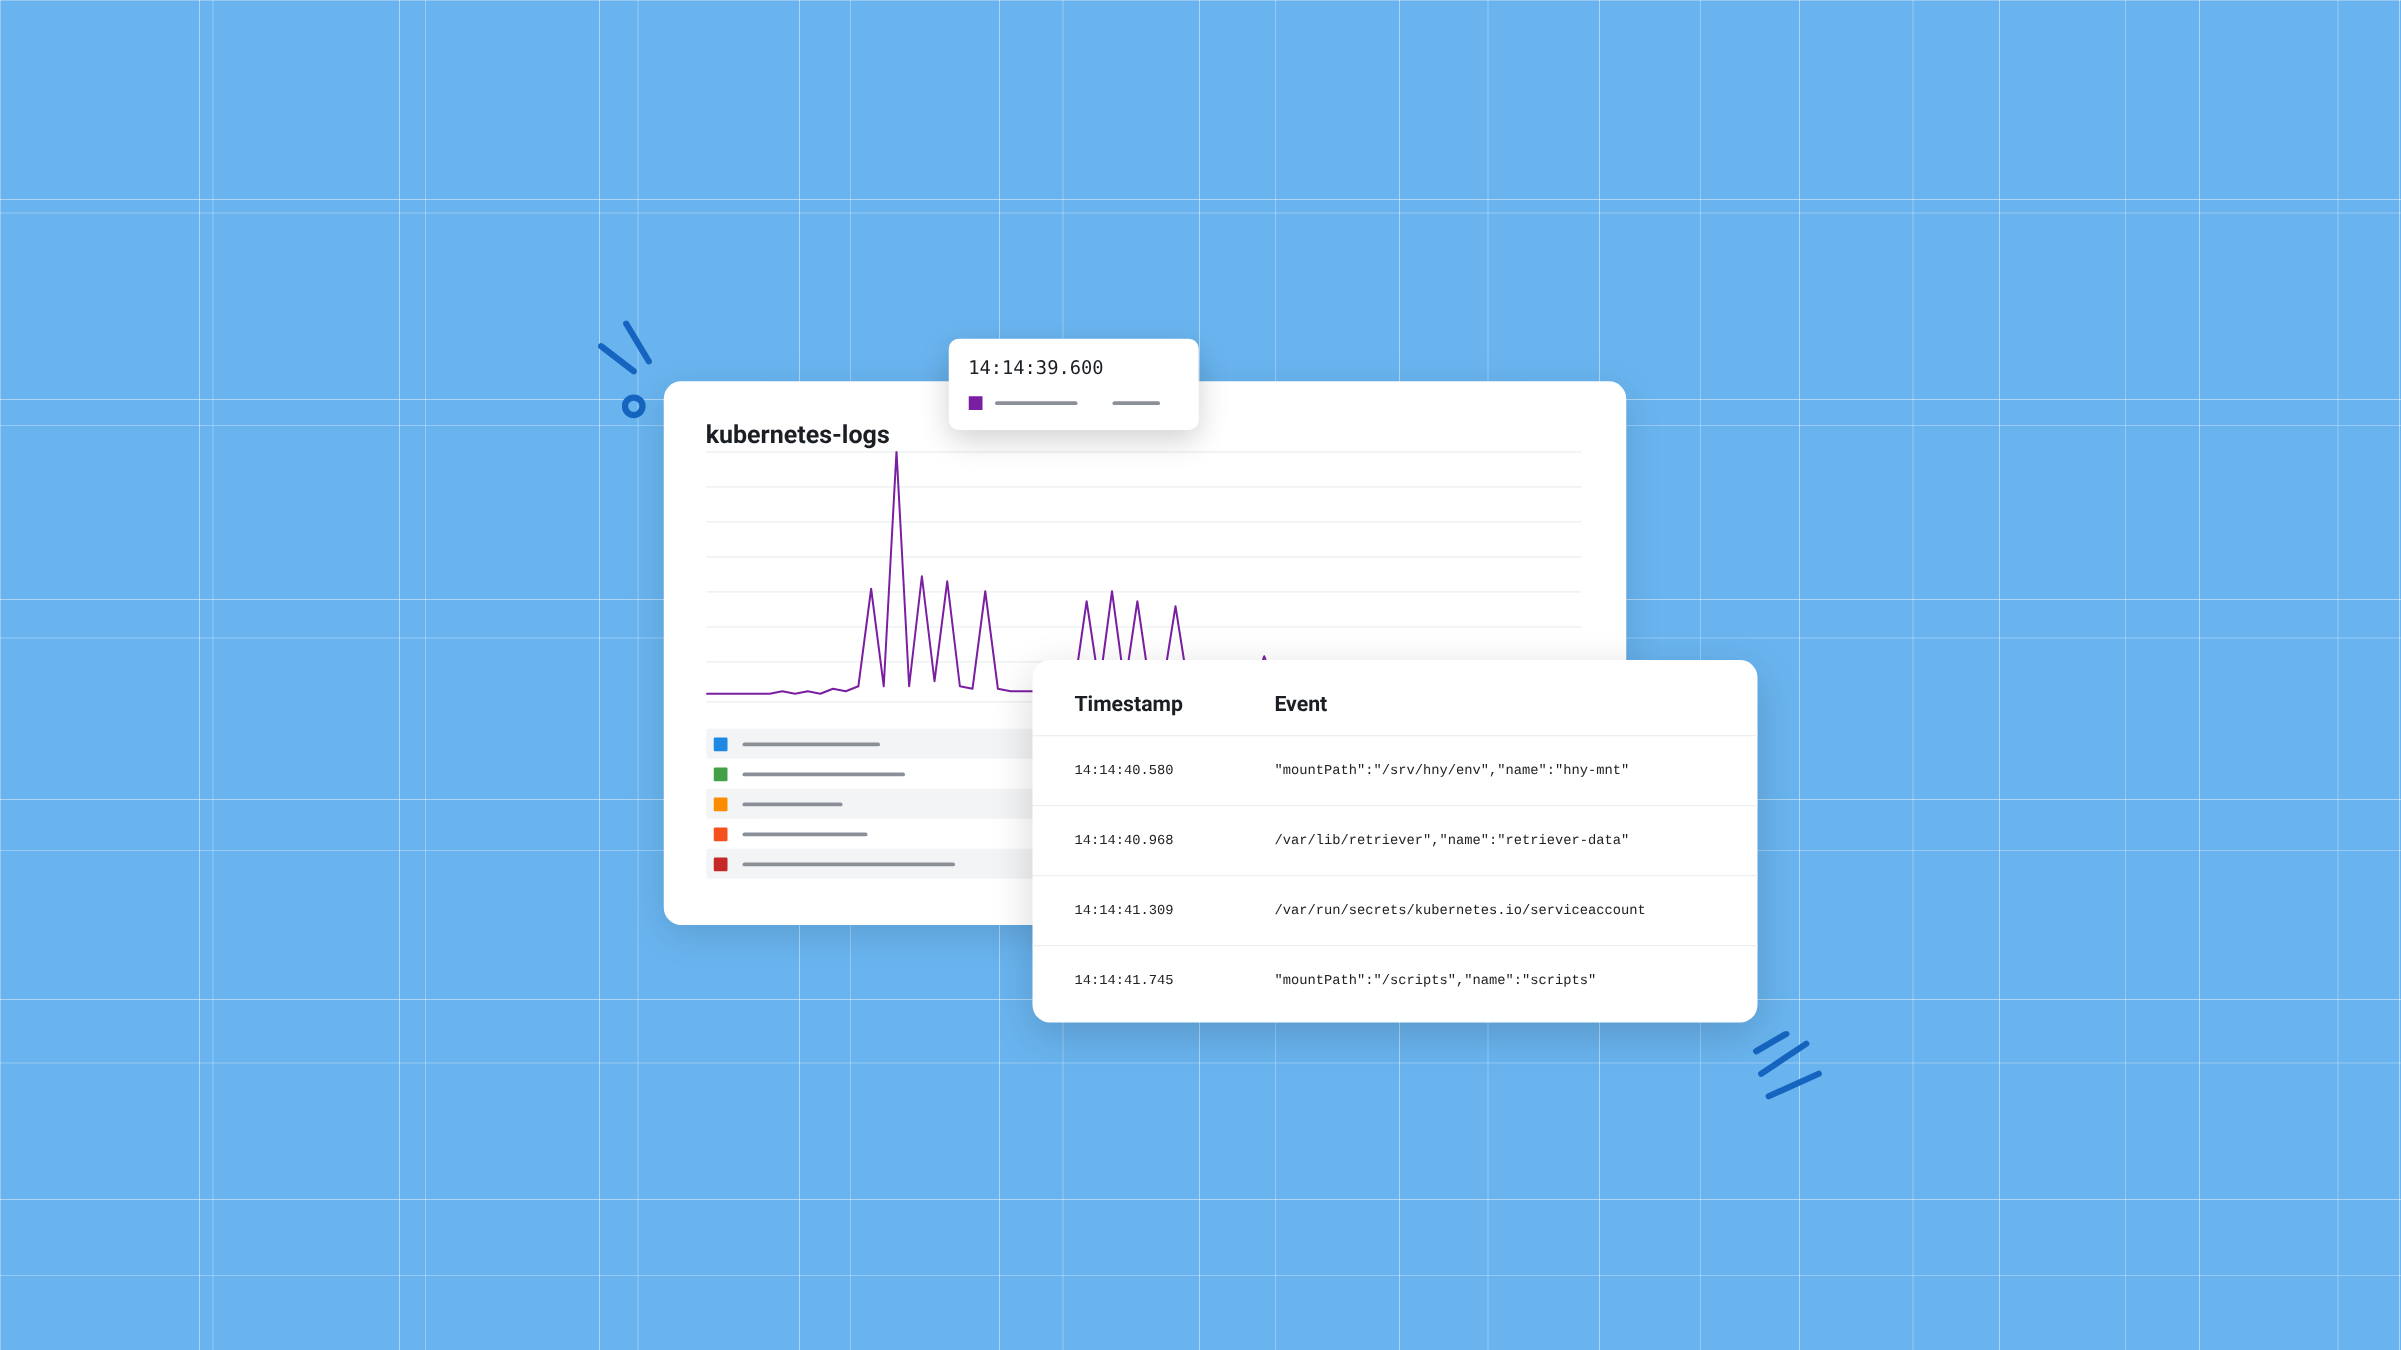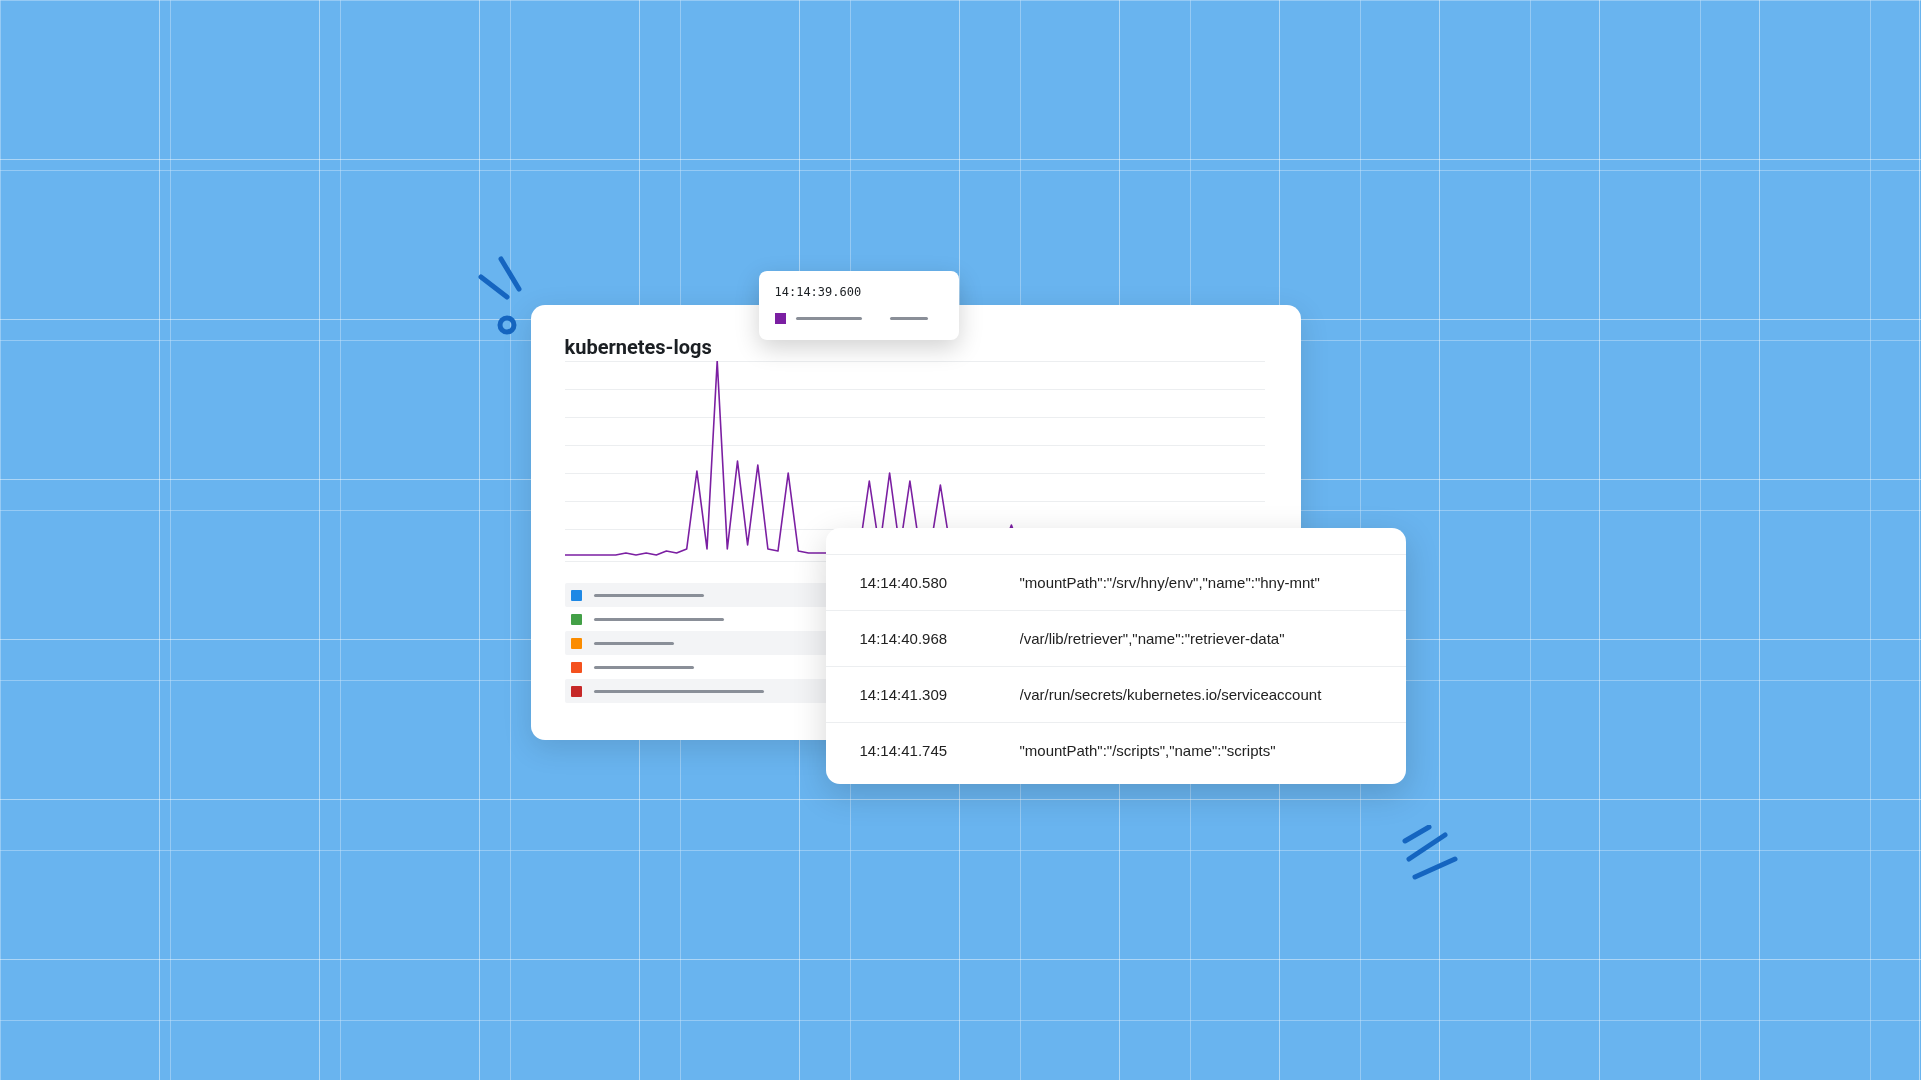--- a/index.html
+++ b/index.html
@@ -48,35 +48,35 @@
   .legend-row:nth-child(odd){ background:#f3f4f6; }
   .legend-swatch { width:11px; height:11px; border-radius:1px; flex:none; }
   .legend-bar { height:3px; background:#8a8f98; border-radius:2px; }
   .legend-bar.b1 { width:110px; }
 
   
   .tooltip-card {
     position:absolute; left:518px; top:136px; width:200px; background:#fff; border-radius:8px;
     box-shadow:0 8px 24px rgba(0,0,0,0.18); padding:14px 16px 16px;
   }
-  .tooltip-time { font-family: ui-monospace, SFMono-Regular, Menlo, monospace; font-size:12px; color:#1b1f23; }
+  .tooltip-time { font-family: ui-monospace, SFMono-Regular, Menlo, monospace; font-size:15px; color:#1b1f23; }
   .tooltip-row { display:flex; align-items:center; gap:10px; margin-top:14px; }
   .tooltip-swatch { width:11px; height:11px; background:#7b1fa2; }
   .tooltip-bar { height:3px; background:#8a8f98; border-radius:2px; }
 
   
   .events-card {
     position:absolute; left:585px; top:393px; width:580px; background:#fff; border-radius:14px;
     box-shadow:0 10px 34px rgba(0,0,0,0.16); padding:26px 0 6px;
   }
   .events-head, .events-row { display:flex; padding:0 34px; align-items:center; }
   .events-head { font-weight:700; font-size:17px; color:#1b1f23; padding-bottom:14px; }
   .col-ts { width:160px; flex:none; }
   .col-ev { flex:1; }
-  .events-row { height:56px; border-top:1px solid #eceef0; font-family: Liberation Sans, sans-serif; font-size:15px; color:#222; }
+  .events-row { height:56px; border-top:1px solid #eceef0; font-family: Liberation Mono, monospace; font-size:11px; color:#222; }
   .events-row .col-ev { white-space:nowrap; overflow:hidden; text-overflow:clip; }
 
 </style>
 </head>
 <body>
 
 <div class="grid-bg"></div>
 
 <div class="stage">
 
@@ -143,20 +143,24 @@
   <div class="tooltip-card">
     <div class="tooltip-time">14:14:39.600</div>
     <div class="tooltip-row">
       <span class="tooltip-swatch"></span>
       <span class="tooltip-bar" style="width:66px"></span>
       <span class="tooltip-bar" style="width:38px; margin-left:18px;"></span>
     </div>
   </div>
 
   <div class="events-card">
+    <div class="events-head">
+      <div class="col-ts">Timestamp</div>
+      <div class="col-ev">Event</div>
+    </div>
     <div class="events-row">
       <div class="col-ts">14:14:40.580</div>
       <div class="col-ev">"mountPath":"/srv/hny/env","name":"hny-mnt"</div>
     </div>
     <div class="events-row">
       <div class="col-ts">14:14:40.968</div>
       <div class="col-ev">/var/lib/retriever","name":"retriever-data"</div>
     </div>
     <div class="events-row">
       <div class="col-ts">14:14:41.309</div>

